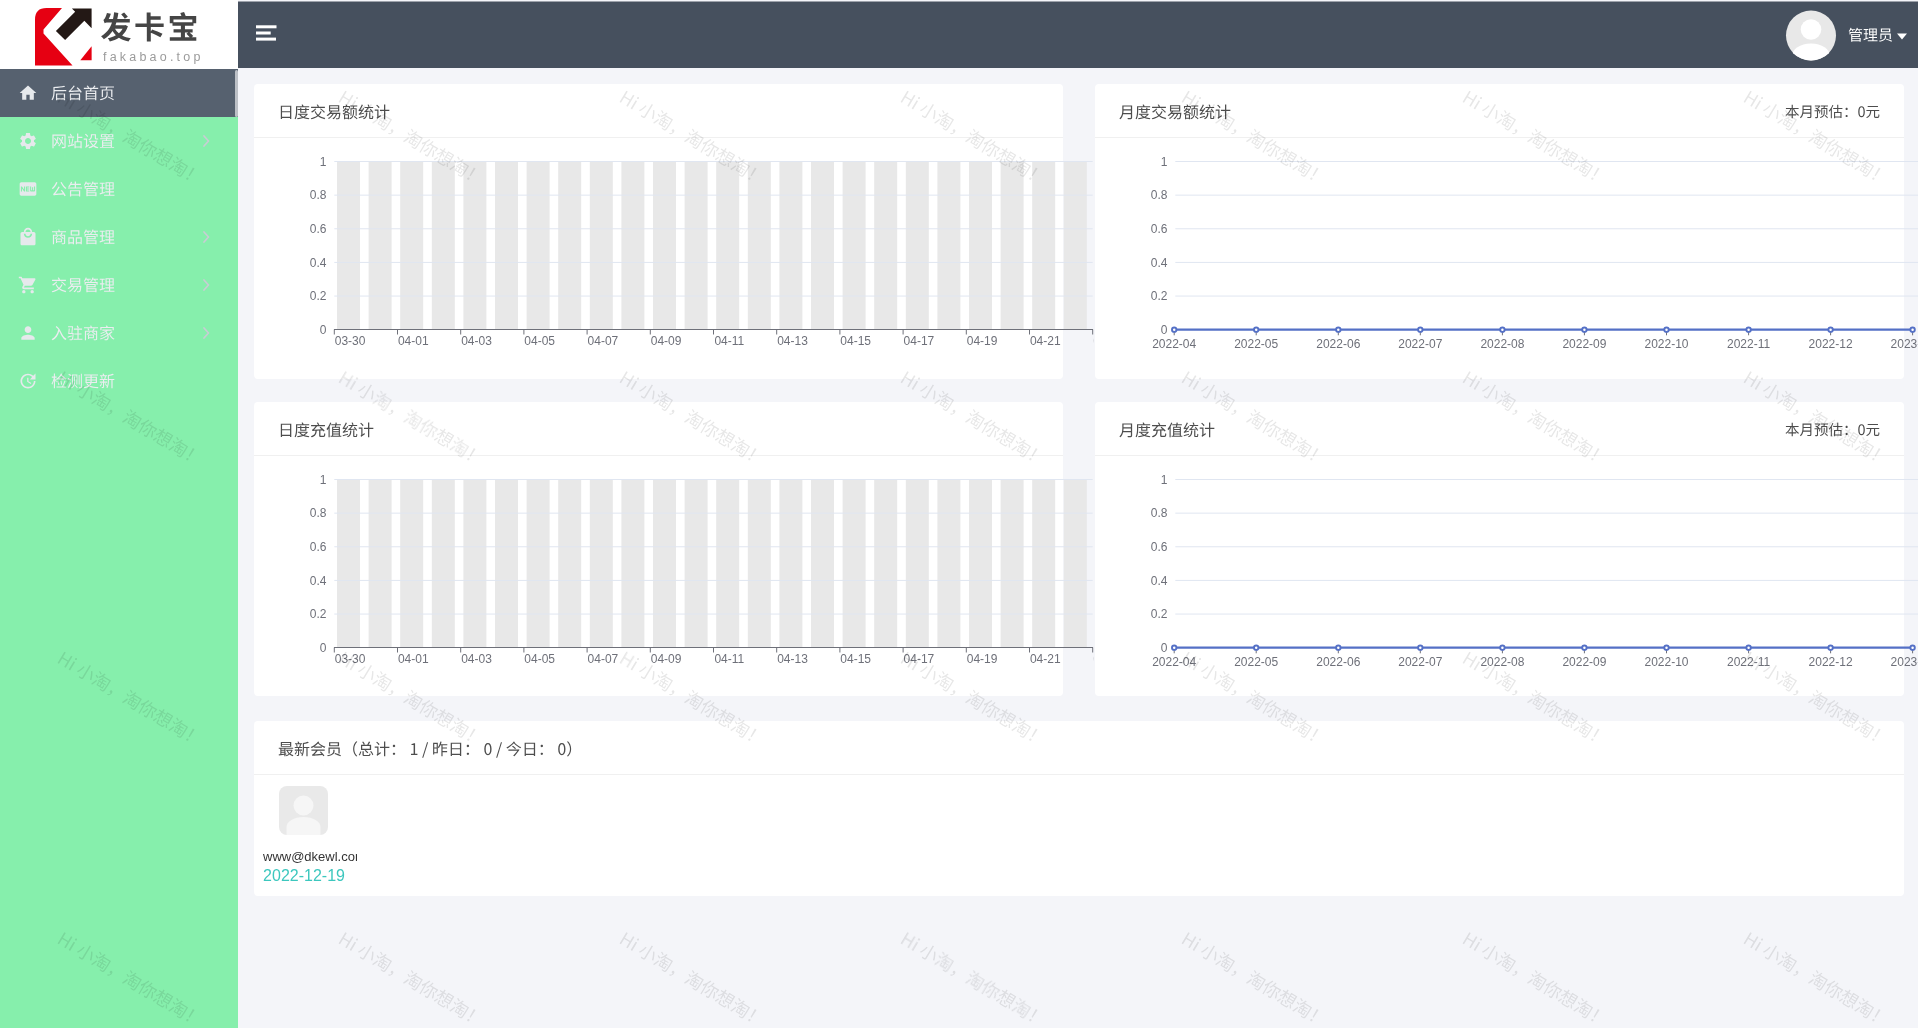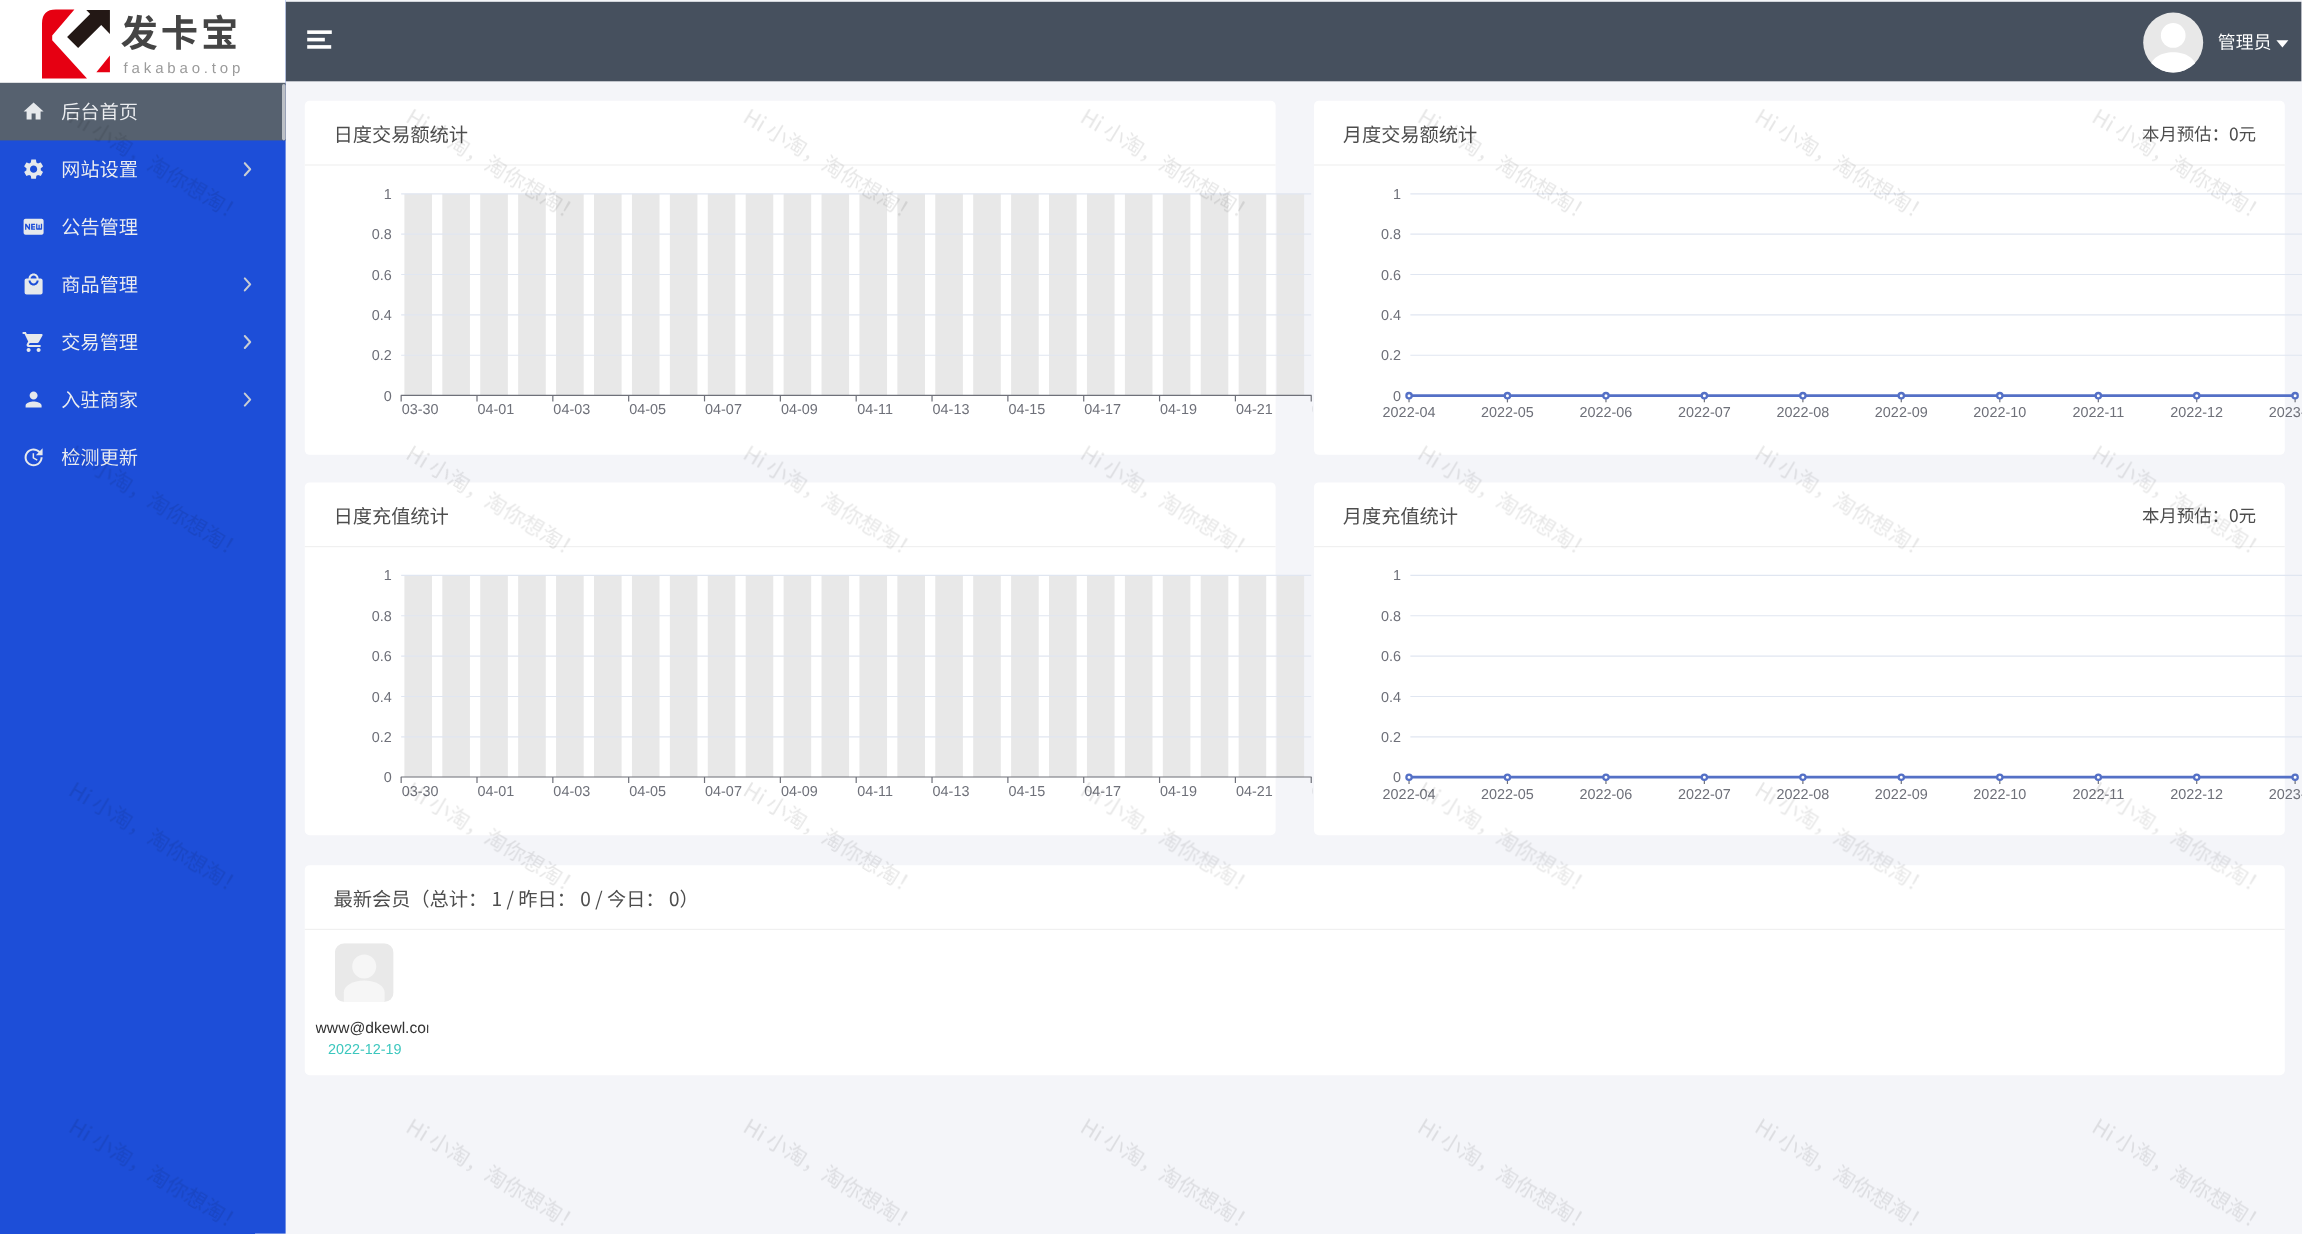--- a/index.html
+++ b/index.html
@@ -72,21 +72,21 @@
         <use href="#gr6DD8" x="2227"></use>
         <use href="#grFF0C" x="3227"></use>
         <use href="#gr6DD8" x="4227"></use>
         <use href="#gr4F60" x="5227"></use>
         <use href="#gr60F3" x="6227"></use>
         <use href="#gr6DD8" x="7227"></use>
         <use href="#grFF01" x="8227"></use>
       </g>
     </defs>
   </svg>
-<div style="position:absolute;left:0;top:0;width:238px;height:1028px;background:#1d4ed8">
+<div style="position:absolute;left:0;top:0;width:238px;height:1028px;background:#86efac">
 <div style="position:absolute;left:0;top:0;width:238px;height:70px;background:#fff">
       <svg style="position:absolute;left:0;top:0" width="238" height="70">
         <path d="M35 65.5 V19.5 Q35 8 46.5 8 H62 L43.5 29.5 V33.5 L72.5 65.5 H35 Z" fill="#e60012"></path>
         <path d="M71.9 8.4 H91.6 V28.3 L84.35 20.85 L65.1 40.1 L55.9 30.9 L75.15 11.65 Z" fill="#231815"></path>
         <path d="M80.3 60.2 L91.6 46.2 V60.2 Z" fill="#e60012"></path>
         <g transform="translate(100.5,38.8) scale(0.031000,-0.031000)" fill="#454545">
           <use href="#gb53D1" x="0"></use>
         </g>
         <g transform="translate(134.0,38.8) scale(0.031000,-0.031000)" fill="#454545">
           <use href="#gb5361" x="0"></use>
@@ -534,21 +534,21 @@
       <clipPath id="avm">
         <rect width="49" height="49" rx="8"></rect>
       </clipPath>
       <g clip-path="url(#avm)">
         <rect width="49" height="49" fill="#e9e9e9"></rect>
         <circle cx="24.5" cy="19.5" r="10" fill="#f6f6f6"></circle>
         <path d="M24.5 31c-9.5 0-17 4.5-17 10v10h34v-10c0-5.5-7.5-10-17-10z" fill="#f6f6f6"></path>
       </g>
     </svg>
     <div style="position:absolute;left:9px;top:128px;width:94px;height:16px;overflow:hidden;font-size:13px;color:#333;white-space:nowrap">www@dkewl.com</div>
-    <div style="position:absolute;left:3px;top:146px;width:94px;text-align:center;font-size:12px;color:#3cc7be">2022-12-19</div>
+    <div style="position:absolute;left:3px;top:146px;width:94px;text-align:center;font-size:16px;color:#3cc7be">2022-12-19</div>
   </div>
 <svg style="position:absolute;left:0;top:0;z-index:50;pointer-events:none" width="1918" height="1028">
     <g fill="#000" opacity="0.095">
       <use href="#wm" transform="translate(56,101.0) rotate(31)"></use>
       <use href="#wm" transform="translate(337,101.0) rotate(31)"></use>
       <use href="#wm" transform="translate(618,101.0) rotate(31)"></use>
       <use href="#wm" transform="translate(899,101.0) rotate(31)"></use>
       <use href="#wm" transform="translate(1180,101.0) rotate(31)"></use>
       <use href="#wm" transform="translate(1461,101.0) rotate(31)"></use>
       <use href="#wm" transform="translate(1742,101.0) rotate(31)"></use>

